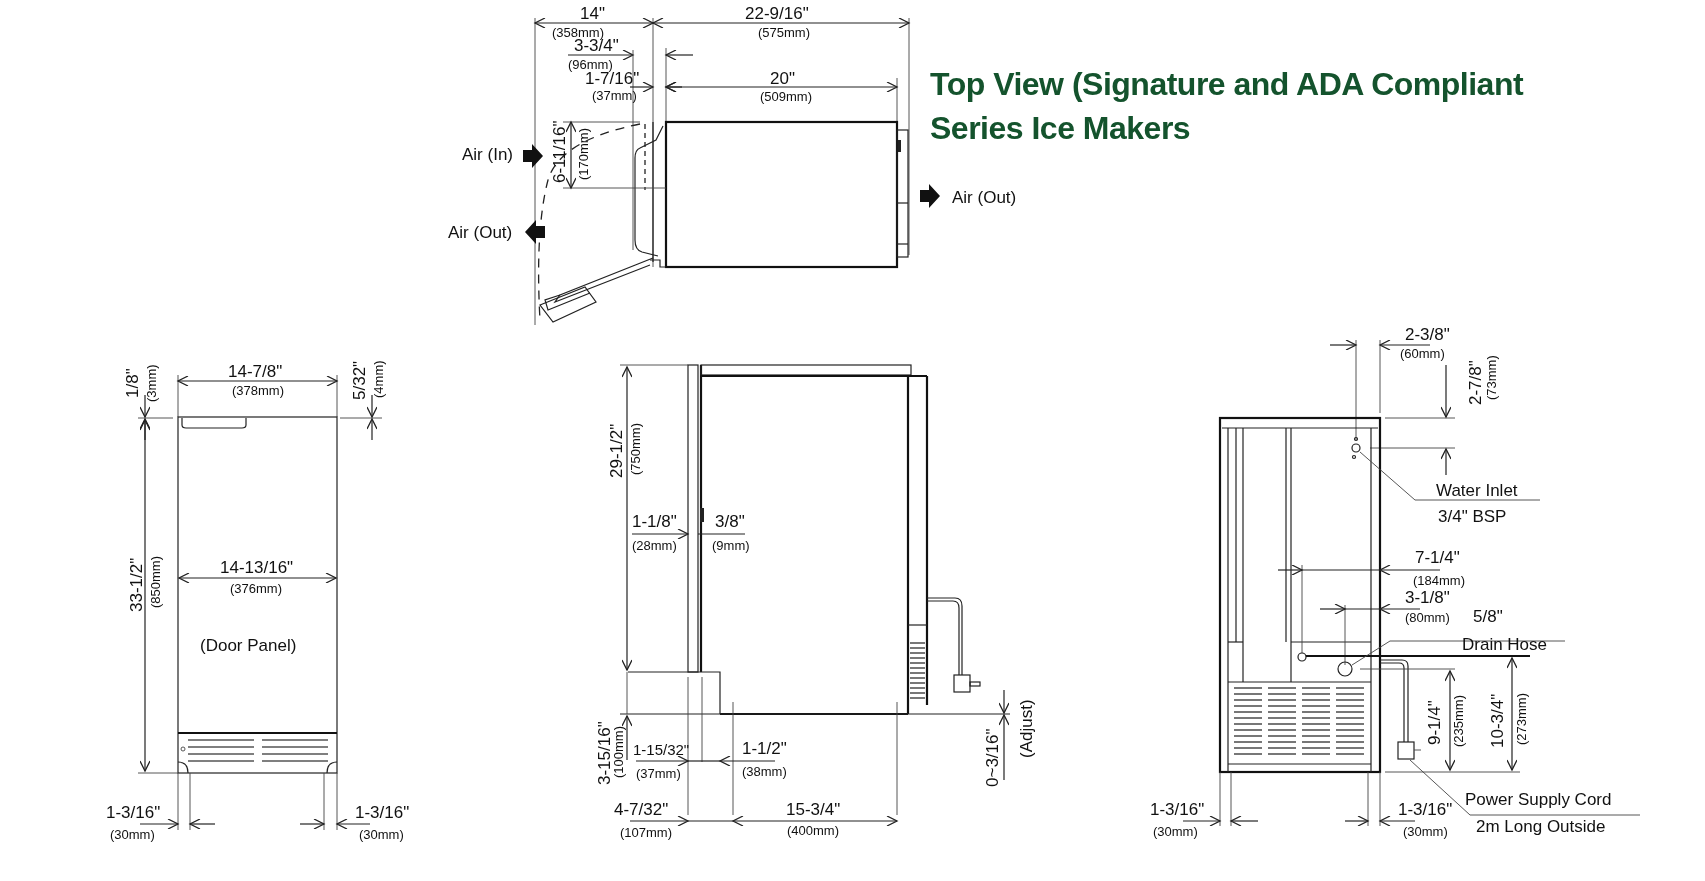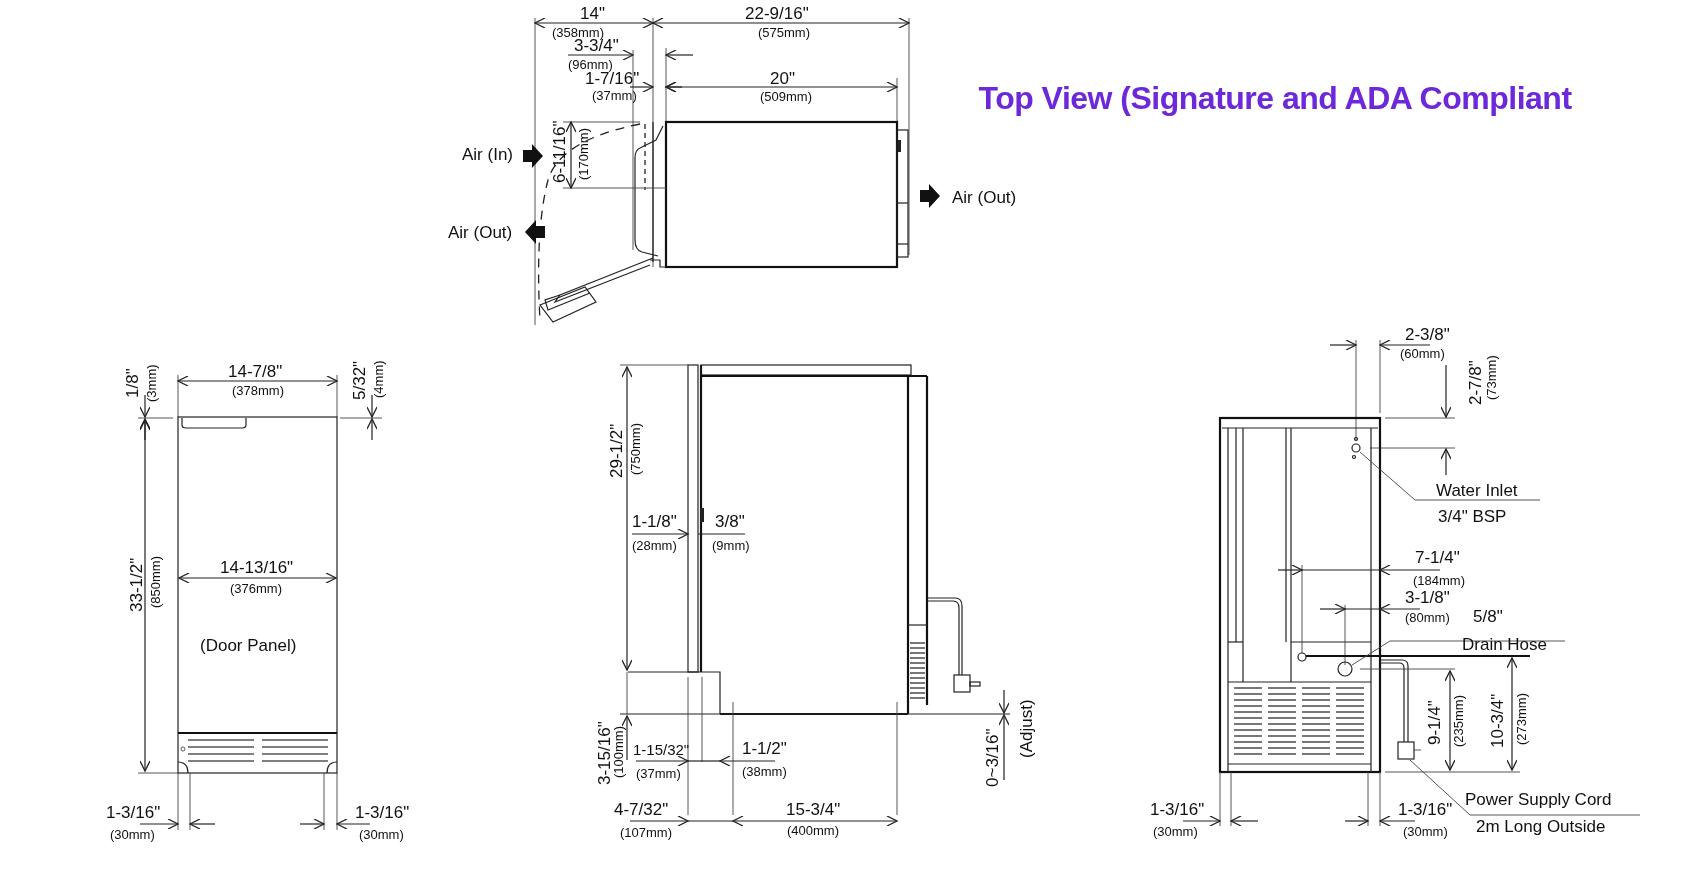--- a/index.html
+++ b/index.html
@@ -1,33 +1,34 @@
 <!DOCTYPE html>
 <html><head>
 <meta charset="utf-8">
 <style>
   html, body { margin:0; padding:0; background:#ffffff; }
   body { width:1705px; height:881px; position:relative; overflow:hidden; font-family:"Liberation Sans", sans-serif; }
   #drawing { position:absolute; left:0; top:0; width:1705px; height:881px; }
-  .title { position:absolute; left:930px; top:76px; width:690px; text-align:center; font-family:"Liberation Sans", sans-serif; font-weight:bold; font-size:32px; line-height:44px; color:#6d28d9; letter-spacing:-0.5px; }
+  .title { position:absolute; left:930px; top:62px; width:690px; font-family:"Liberation Sans", sans-serif; font-weight:bold; font-size:32px; line-height:44px; color:#14532d; letter-spacing:-0.5px; }
   svg text { font-family:"Liberation Sans", sans-serif; fill:#111; }
   .dim { font-size:17px; }
   .mm { font-size:13px; }
   .lbl { font-size:17px; }
   .ln { stroke:#222; stroke-width:1.2; fill:none; }
   .th { stroke:#111; stroke-width:2.2; fill:none; }
   .thin { stroke:#444; stroke-width:0.9; fill:none; }
   .dash { stroke:#222; stroke-width:1.3; fill:none; stroke-dasharray:9 7; }
   .grille { stroke:#555; stroke-width:1.6; }
 </style>
 </head>
 <body>
 
 <div class="title">
   <div>Top View (Signature and ADA Compliant</div>
+  <div>Series Ice Makers</div>
 </div>
 
 <svg id="drawing" width="1705" height="881" viewBox="0 0 1705 881" xmlns="http://www.w3.org/2000/svg">
   <defs>
     <marker id="arr" viewBox="0 0 10 10" refX="10" refY="5" markerWidth="14" markerHeight="10" orient="auto-start-reverse" markerUnits="userSpaceOnUse">
       <path d="M0,0 L10,5 L0,10" fill="none" stroke="#222" stroke-width="1.3"></path>
     </marker>
   </defs>
 
   <g>

